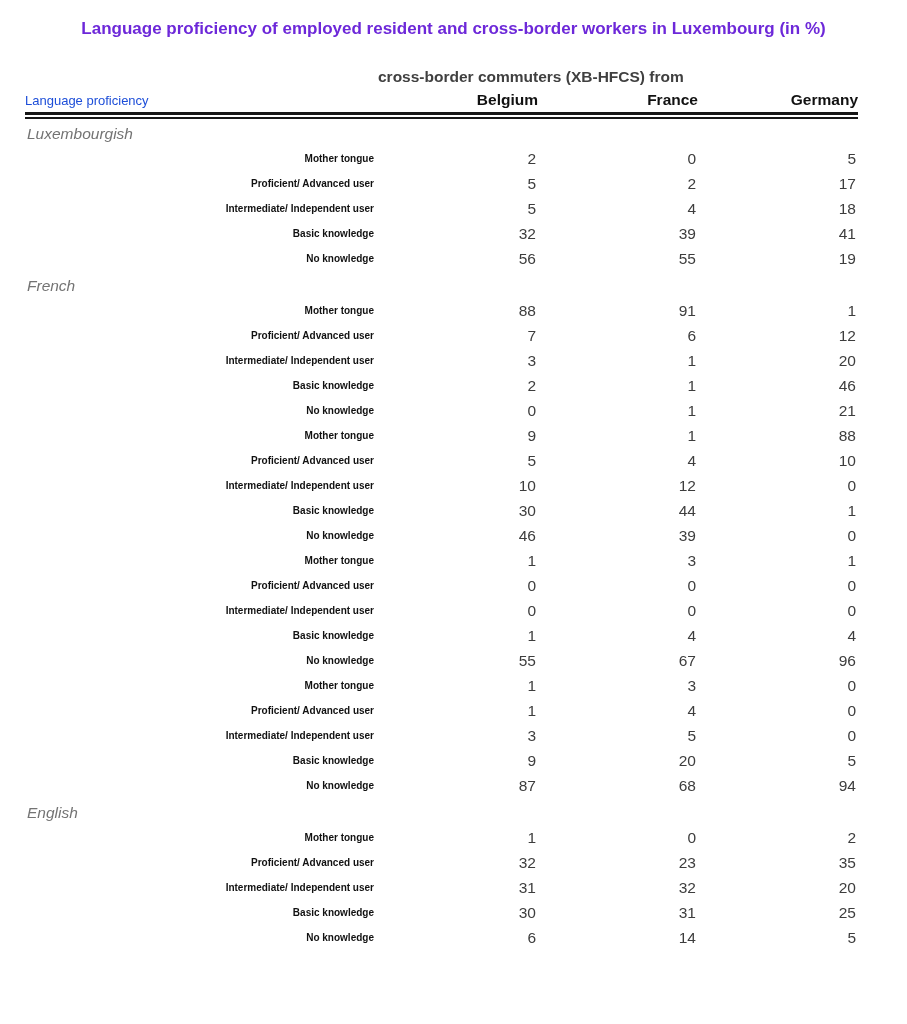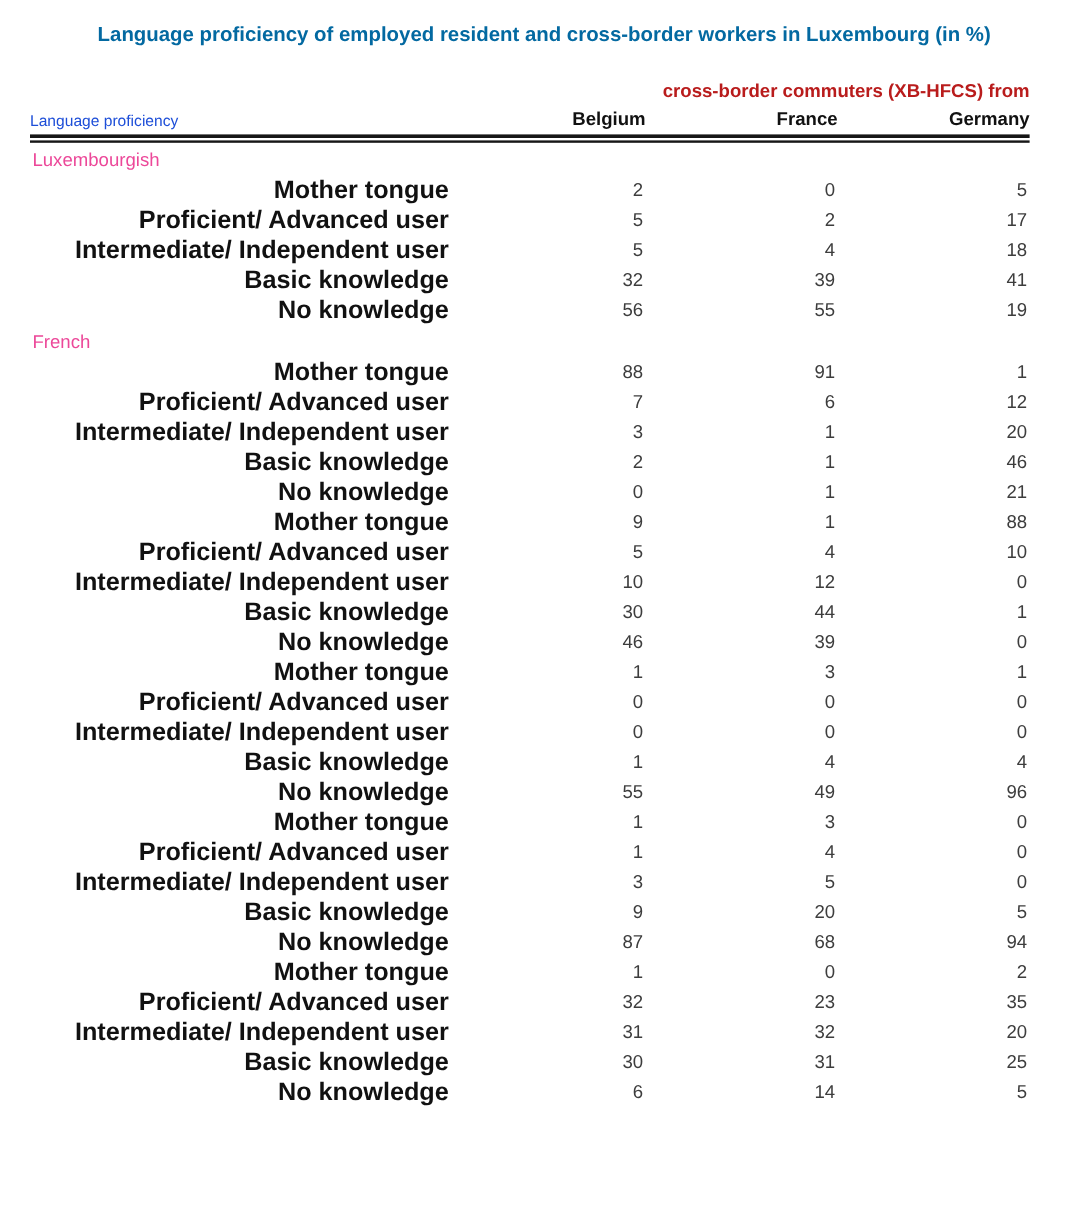--- a/index.html
+++ b/index.html
@@ -13,39 +13,39 @@
     font-family: "Liberation Sans", "DejaVu Sans", sans-serif;
     color: #1a1a1a;
     overflow: hidden;
   }
   .title {
     margin-top: 18px;
     text-align: center;
     font-weight: bold;
     font-size: 17px;
     line-height: 22px;
-    color: #0369a1;
+    color: #6d28d9;
   }
   .tbl {
     margin: 26px 0 0 25px;
     width: 833px;
   }
   .grid-row {
     display: grid;
     align-items: center;
   }
   .group-row {
     grid-template-columns: 353px 480px;
     height: 22px;
   }
   .c-group {
-    text-align: right;
+    text-align: left;
     font-weight: bold;
     font-size: 15.5px;
-    color: #b91c1c;
+    color: #404040;
   }
   .head-row {
     grid-template-columns: 353px 160px 160px 160px;
     height: 24px;
   }
   .head-left {
     font-weight: normal;
     font-size: 13px;
     color: #1d4ed8;
   }
@@ -60,32 +60,33 @@
     border-top: 3px solid #161616;
     border-bottom: 2px solid #161616;
     background: #ffffff;
   }
   .lang-row {
     grid-template-columns: 833px;
     height: 25px;
     margin-top: 2px;
   }
   .lang-cell {
+    font-style: italic;
     font-size: 15.5px;
-    color: #ec4899;
+    color: #737373;
     padding-left: 2px;
   }
   .data-row {
     grid-template-columns: 353px 160px 160px 160px;
     height: 25px;
   }
   .row-label {
     text-align: right;
     font-weight: bold;
-    font-size: 21px;
+    font-size: 10px;
     padding-right: 4px;
     color: #111111;
   }
   .val {
     text-align: right;
     font-size: 15.5px;
     color: #3d3d3d;
     padding-right: 2px;
   }
 </style>
@@ -229,21 +230,21 @@
         </div>
         <div class="grid-row data-row">
           <div class="row-label">Basic knowledge</div>
           <div class="val">1</div>
           <div class="val">4</div>
           <div class="val">4</div>
         </div>
         <div class="grid-row data-row">
           <div class="row-label">No knowledge</div>
           <div class="val">55</div>
-          <div class="val">49</div>
+          <div class="val">67</div>
           <div class="val">96</div>
         </div>
         <div class="grid-row data-row">
           <div class="row-label">Mother tongue</div>
           <div class="val">1</div>
           <div class="val">3</div>
           <div class="val">0</div>
         </div>
         <div class="grid-row data-row">
           <div class="row-label">Proficient/ Advanced user</div>
@@ -262,20 +263,23 @@
           <div class="val">9</div>
           <div class="val">20</div>
           <div class="val">5</div>
         </div>
         <div class="grid-row data-row">
           <div class="row-label">No knowledge</div>
           <div class="val">87</div>
           <div class="val">68</div>
           <div class="val">94</div>
         </div>
+        <div class="grid-row lang-row">
+          <div class="lang-cell">English</div>
+        </div>
         <div class="grid-row data-row">
           <div class="row-label">Mother tongue</div>
           <div class="val">1</div>
           <div class="val">0</div>
           <div class="val">2</div>
         </div>
         <div class="grid-row data-row">
           <div class="row-label">Proficient/ Advanced user</div>
           <div class="val">32</div>
           <div class="val">23</div>

